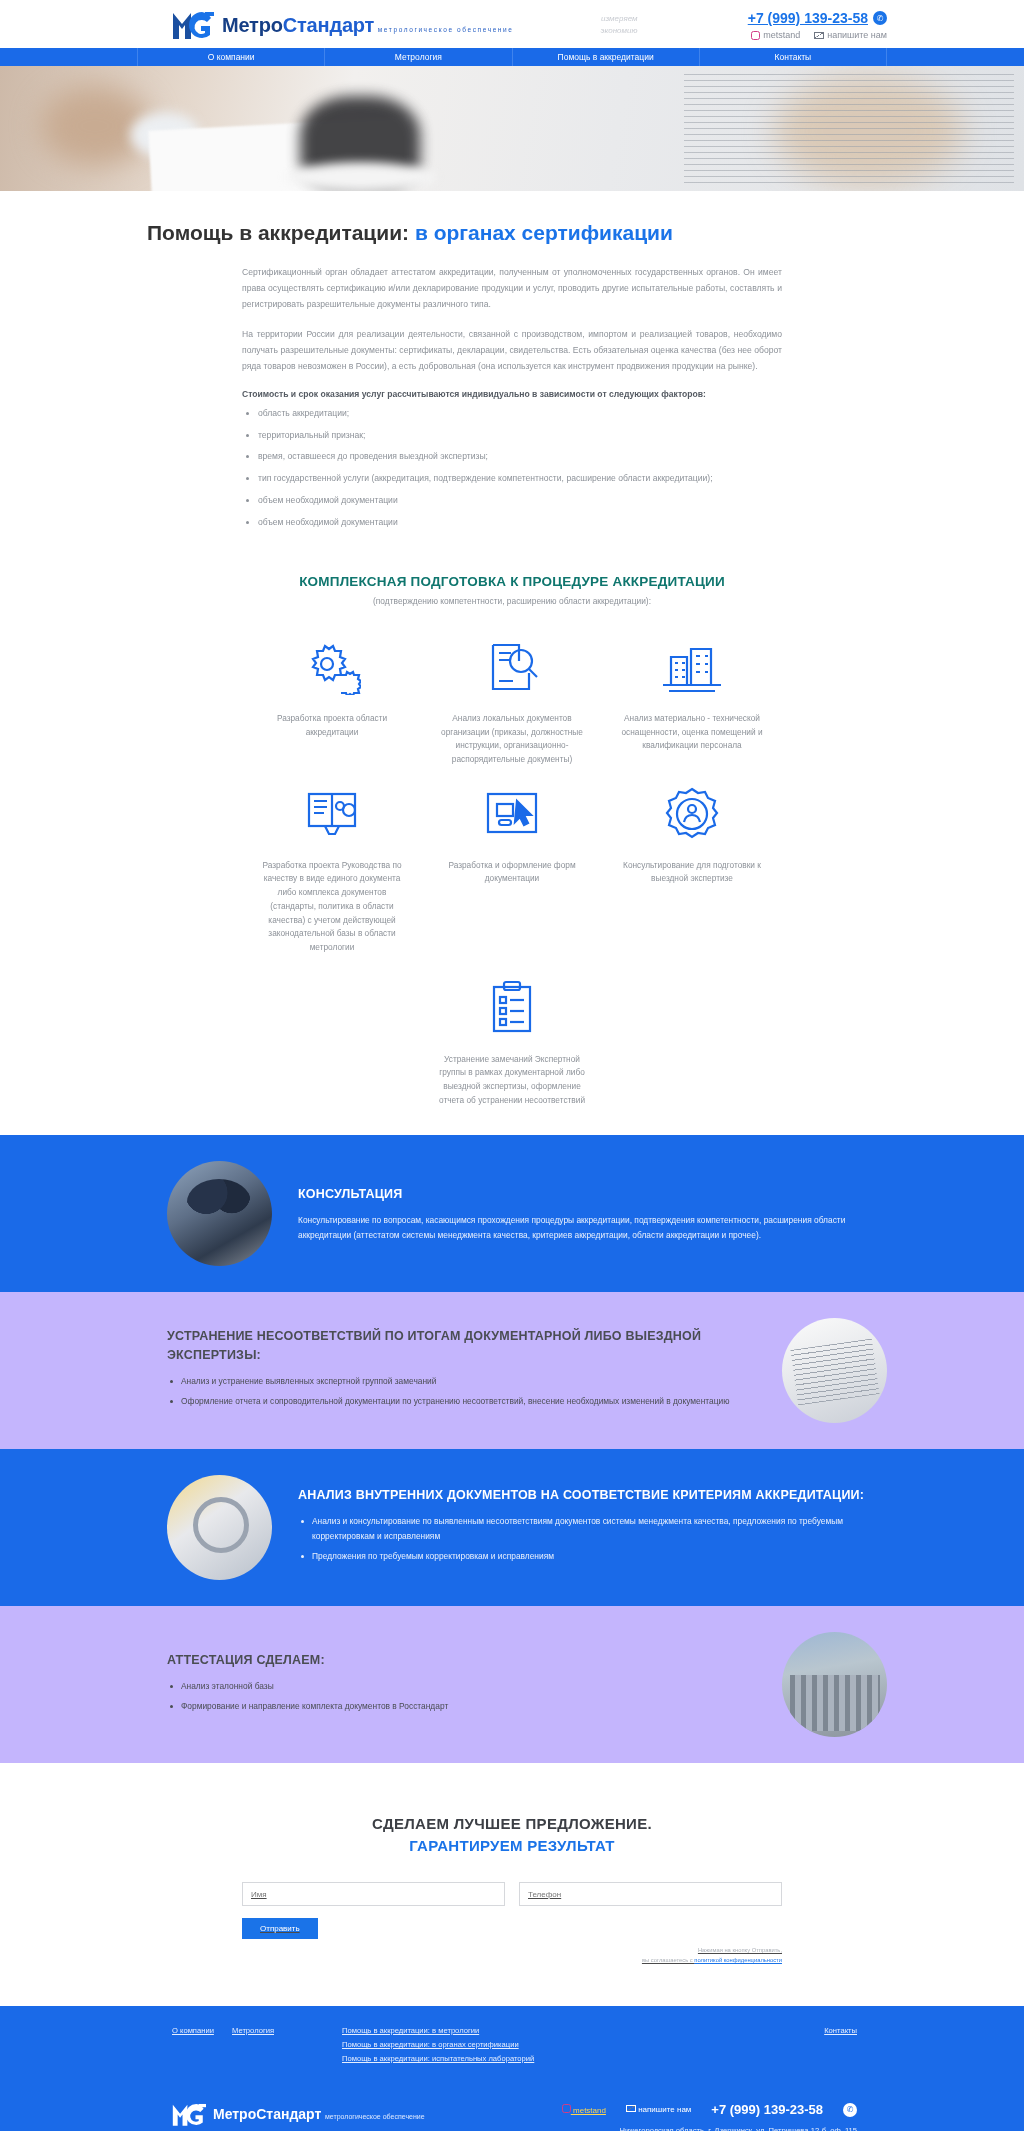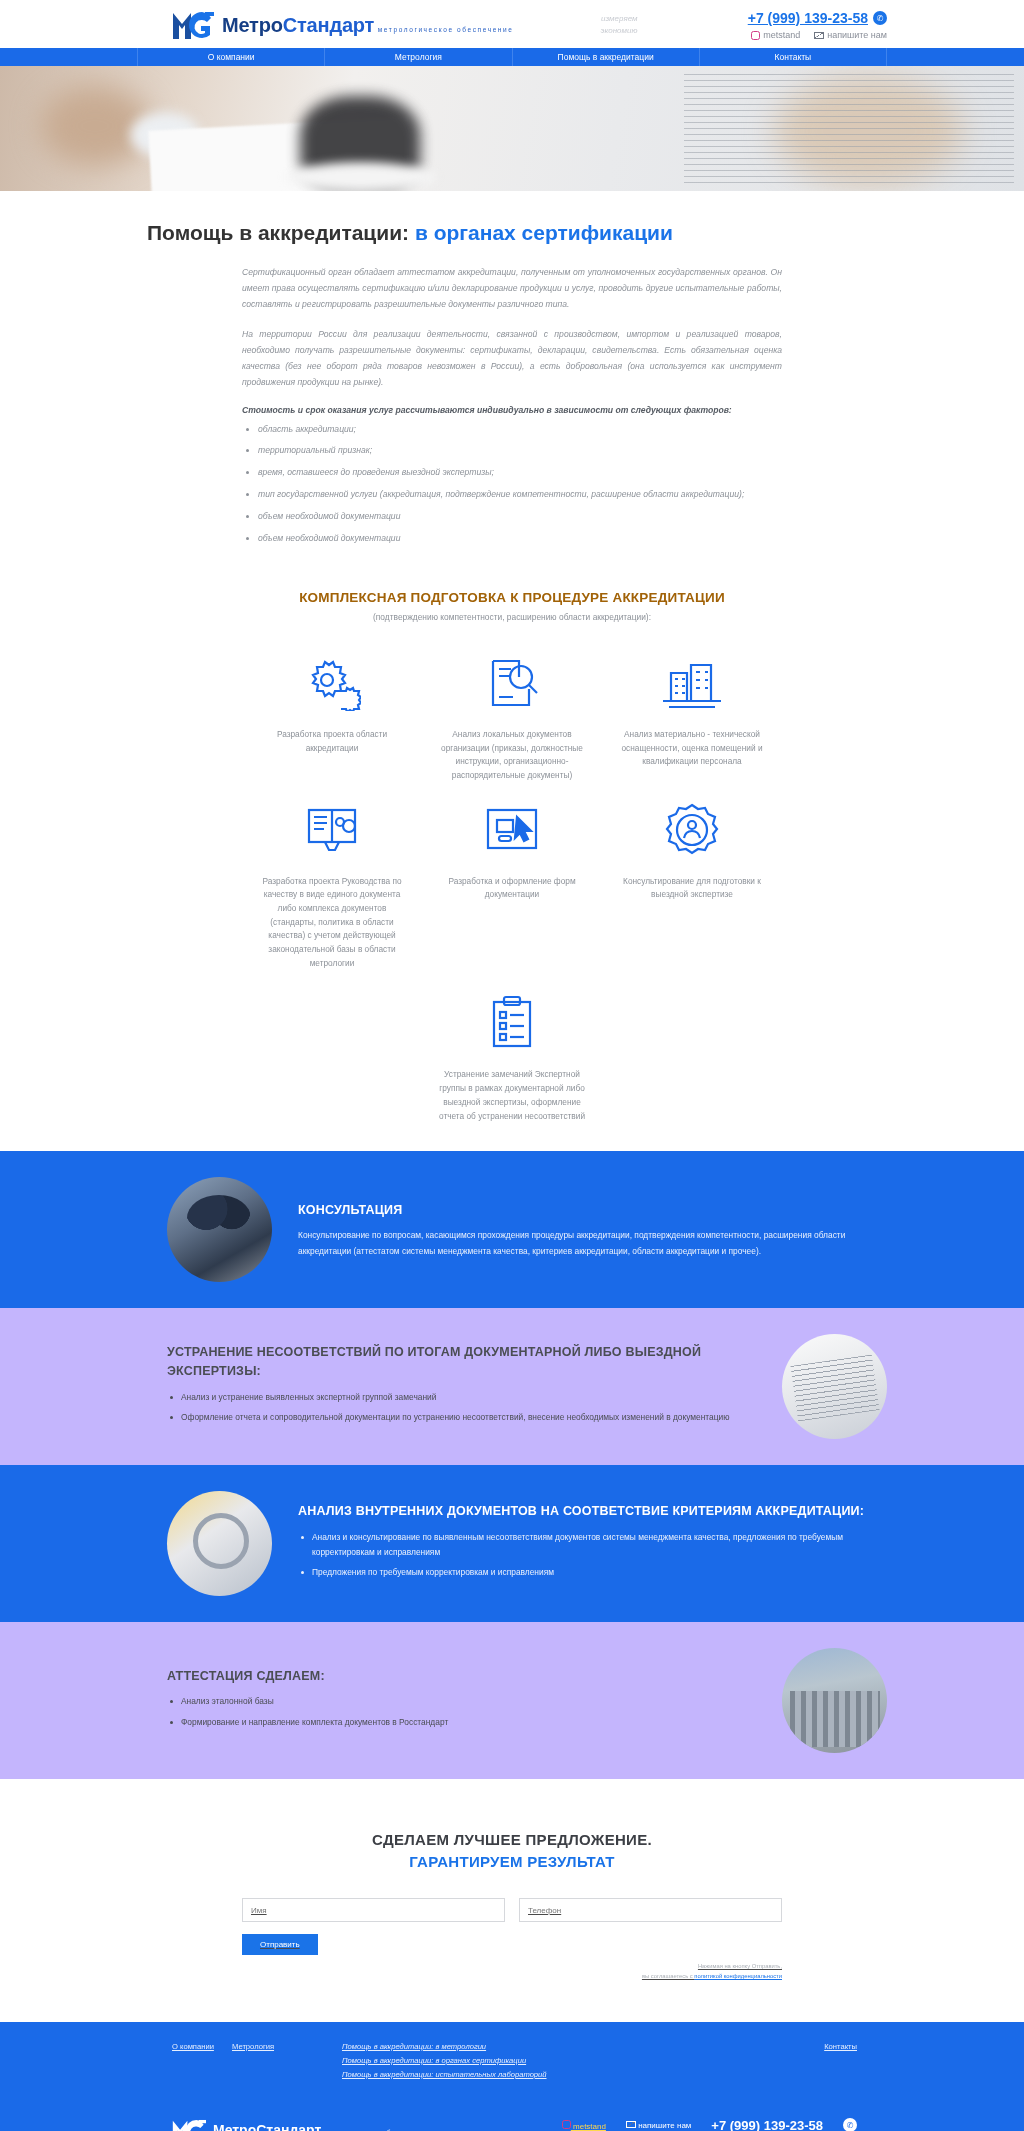--- a/index.html
+++ b/index.html
@@ -51,30 +51,30 @@
   .hero .b4 { left:286px; top:96px; width:150px; height:30px; background:#f4f4f4; filter: blur(5px); }
   .hero .b5 { right:60px; top:10px; width:190px; height:110px; background:#d8c3ab; filter: blur(16px); opacity:.8; }
   .hero .lines { position:absolute; right:10px; top:8px; width:330px; height:112px; opacity:.55;
     background: repeating-linear-gradient(to bottom, #9aa0a8 0 1px, transparent 1px 6px); }
   .hero .paper { position:absolute; left:150px; top:58px; width:260px; height:70px; background:#fafafa; transform: rotate(-3deg); filter: blur(1px);}
 
   
   .article { padding: 28px 0 6px; }
   h1 { font-size: 21px; color:#333; font-weight: bold; line-height: 1.35; padding: 0 10px; }
   h1 .accent { color:#1a73e8; }
-  .body-col { width: 540px; margin: 18px auto 0; font-style: italic; }
+  .body-col { width: 540px; margin: 18px auto 0; }
   .body-col p { font-size: 8.6px; line-height: 1.85; text-align: justify; color:#8d9299; margin-bottom: 14px; }
   .lead-bold { font-size: 8.6px; font-weight: bold; color:#555b63; margin-bottom: 8px; }
   .factors { list-style: none; }
   .factors li { font-size: 8.6px; color:#8d9299; line-height: 1.5; margin-bottom: 9px; padding-left: 16px; position: relative; }
   .factors li:before { content:""; position:absolute; left:4px; top:5px; width:3px; height:3px; border-radius:50%; background:#8d9299; }
 
   
   .services { padding: 30px 0 28px; }
-  .sec-title { text-align:center; font-size: 13.5px; font-weight:bold; color:#a16207; letter-spacing: .2px; }
+  .sec-title { text-align:center; font-size: 13.5px; font-weight:bold; color:#0f766e; letter-spacing: .2px; }
   .sec-sub { text-align:center; font-size: 8.4px; color:#8d9299; margin-top: 7px; }
   .grid { display: grid; grid-template-columns: repeat(3, 1fr); margin-top: 30px; row-gap: 16px; width: 540px; margin-left:auto; margin-right:auto;}
   .cell { text-align:center; padding: 0 14px; }
   .cell .ic { height: 62px; display:flex; align-items:center; justify-content:center; margin-bottom: 14px; }
   .cell .cap { font-size: 8.3px; color:#8d9299; line-height: 1.65; }
   .grid-last { display:flex; justify-content:center; margin-top: 22px; }
   .grid-last .cell { width: 180px; }
 
   
   .band { padding: 26px 0; }
@@ -118,21 +118,21 @@
     font-family:"Liberation Sans", sans-serif; cursor:pointer; }
   .consent { font-size: 5.8px; color:#a9aeb5; text-align:right; margin-top: 7px; line-height:1.7; }
   .consent a { color:#1a73e8; }
 
   
   .footer { background:#1a6ae8; color:#fff; padding: 20px 0 26px; }
   .f-links { width: 750px; margin: 0 auto; display:flex; font-size: 7.6px; padding-bottom: 16px; }
   .f-links a { color:#e6efff; text-decoration: underline; }
   .f-col-1 { width: 95px; padding-left: 35px; }
   .f-col-2 { width: 110px; }
-  .f-col-3 { flex: 1; font-style: italic; }
+  .f-col-3 { flex: 1; }
   .f-col-3 a { display:block; margin-bottom: 5px; }
   .f-col-4 { width: 90px; text-align: right; padding-right: 30px; }
   .f-bottom { width: 750px; margin: 8px auto 0; display:flex; align-items:flex-start; padding-top: 10px; }
   .f-logo { display:flex; align-items:center; gap: 7px; margin-left: 35px; }
   .f-logo-text { font-size: 14px; font-weight:bold; color:#fff; line-height:1; }
   .f-logo-sub { font-size: 7px; color:#dce8ff; margin-top: 4px; line-height: 1.4; width: 70px;}
   .f-contacts { margin-left: auto; padding-right: 30px; }
   .f-row1 { display:flex; align-items:center; gap: 20px; justify-content:flex-end; font-size: 8px; }
   .f-row1 a { color:#ffd84d; text-decoration: underline; }
   .f-row1 .em { color:#fff; text-decoration:none; }

